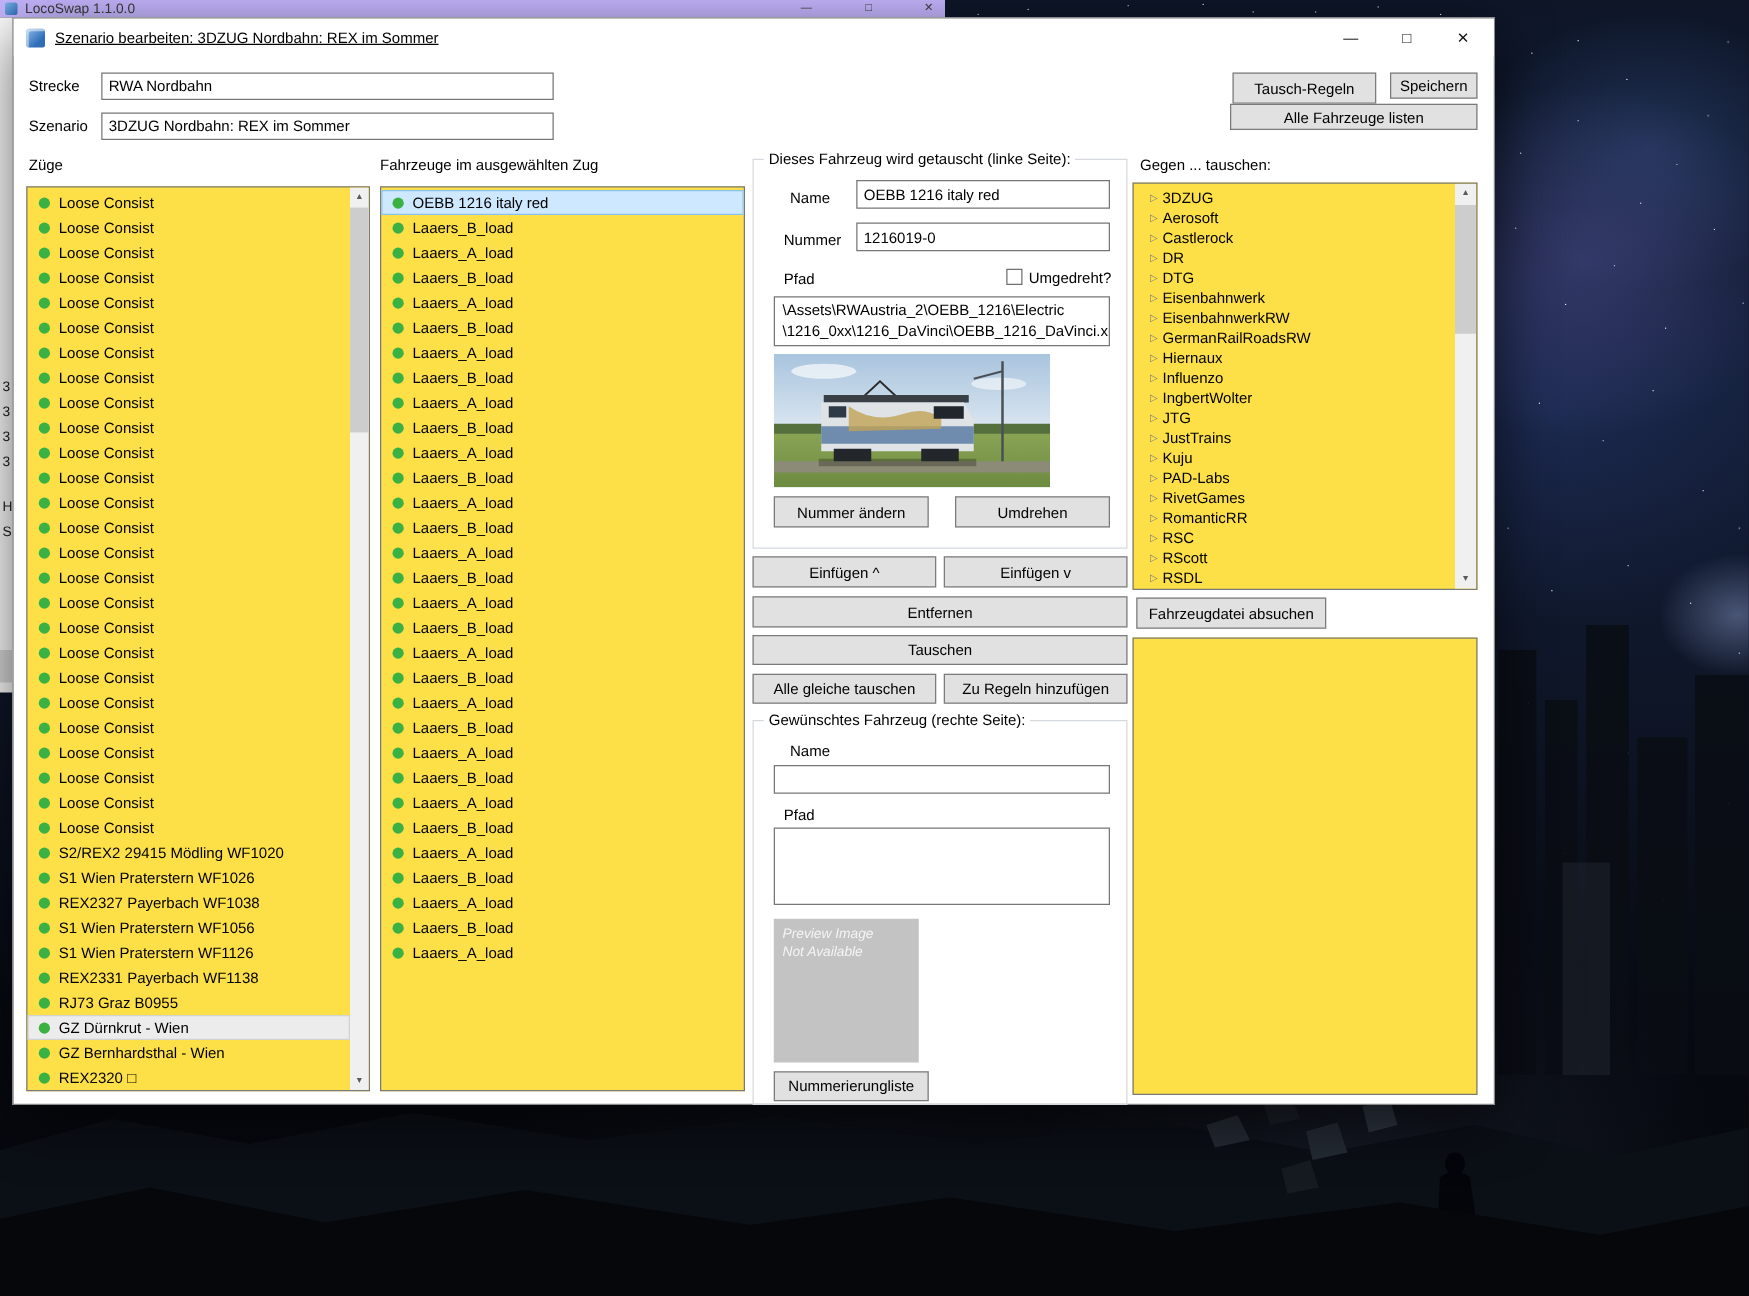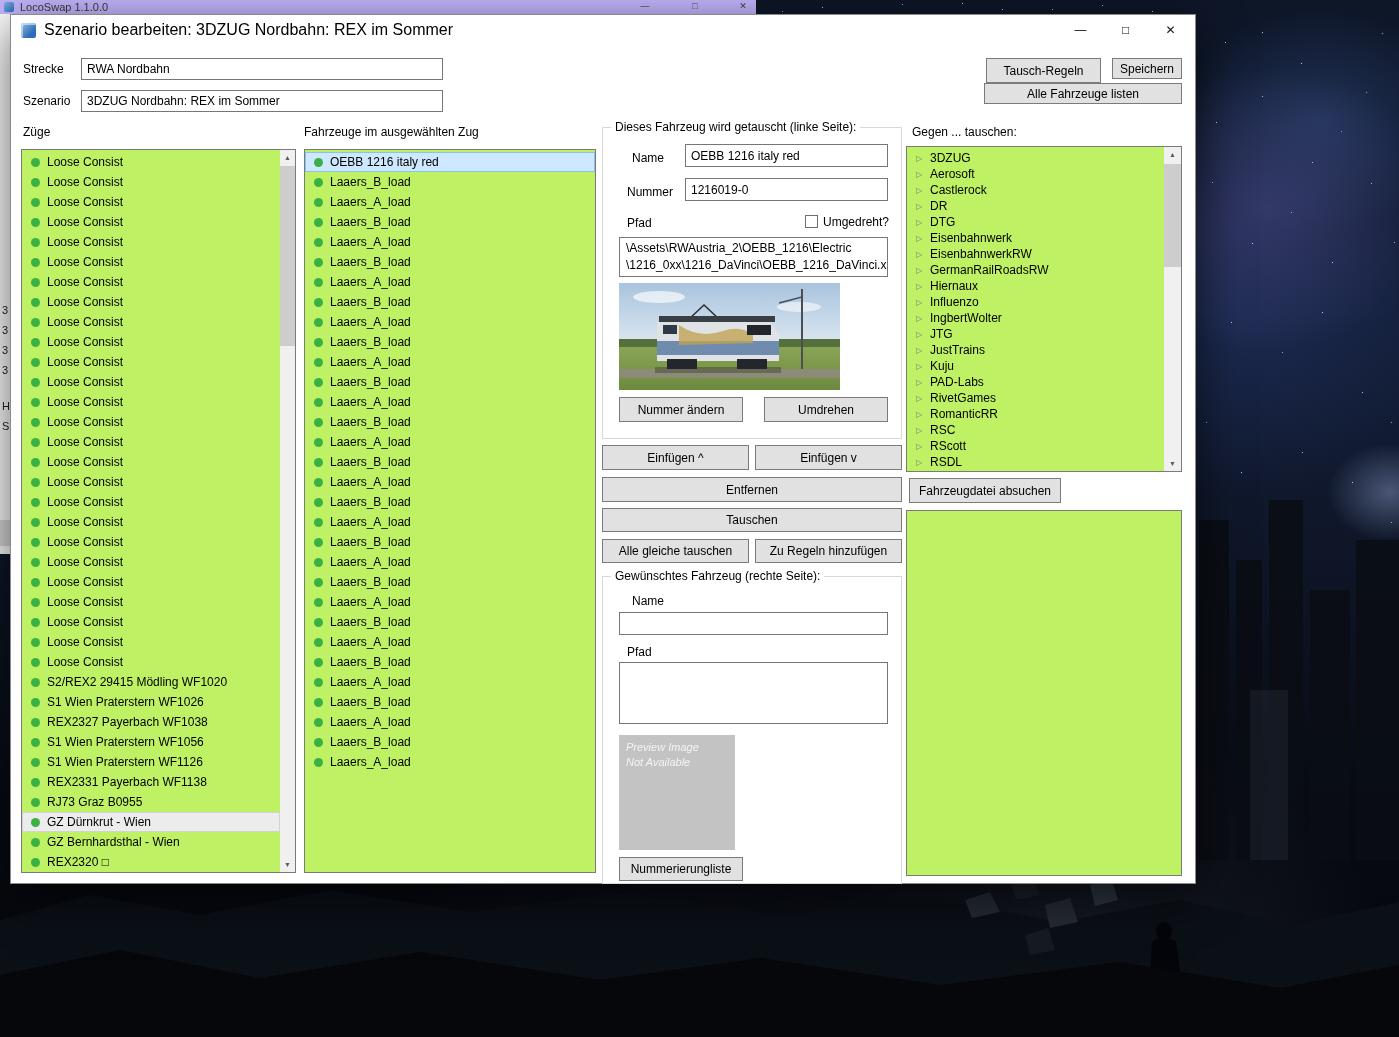--- a/index.html
+++ b/index.html
@@ -38,41 +38,41 @@
   #bgw-min{left:630px}#bgw-max{left:680px}#bgw-close{left:728px}
   #bgwin-left{position:absolute;left:0;top:14px;width:10px;height:540px;background:#fdfdfd;overflow:hidden;}
   .edgech{position:absolute;left:2px;font-size:11px;color:#222;}
   .edgebox{position:absolute;left:0;top:506px;width:10px;height:26px;background:#d9d9d9;}
   
   #dialog{position:absolute;left:10px;top:14px;width:1186px;height:870px;background:#fff;
     border:1px solid #8a8a8a;box-sizing:border-box;box-shadow:0 12px 44px rgba(0,0,0,.6);}
   .dlg-titlebar{position:absolute;left:0;top:0;right:0;height:30px;background:#fff;}
   #dlg-icon{position:absolute;left:10px;top:8px;width:15px;height:15px;border-radius:2px;
     background:linear-gradient(135deg,#8fbce8 0%,#2f6db8 70%);box-shadow:inset 2px 2px 0 rgba(255,255,255,.5);}
-  .dlg-title{position:absolute;left:33px;top:0;line-height:30px;font-size:16px;white-space:nowrap;}
+  .dlg-title{position:absolute;left:33px;top:0;line-height:30px;font-size:12px;white-space:nowrap;text-decoration:underline;}
   .wcbtn{position:absolute;top:0;width:45px;height:30px;display:flex;align-items:center;justify-content:center;font-size:12px;color:#111;}
   #dlg-min{right:92px}#dlg-max{right:47px}#dlg-close{right:2px}
   .lbl{position:absolute;height:15px;line-height:15px;font-size:12px;white-space:nowrap;}
   .tbox{position:absolute;border:1px solid #767676;background:#fff;box-sizing:border-box;
     font-family:"Liberation Sans","DejaVu Sans",sans-serif;font-size:12px;padding:0 5px;color:#000;}
   .multibox{position:absolute;border:1px solid #767676;background:#fff;box-sizing:border-box;
     font-size:12px;padding:2px 6px;white-space:pre-line;line-height:17px;overflow:hidden;}
   .btn{position:absolute;border:1px solid #7b7b7b;background:#e1e1e1;box-sizing:border-box;
     display:flex;align-items:center;justify-content:center;font-family:"Liberation Sans","DejaVu Sans",sans-serif;
     font-size:12px;color:#000;padding:0;white-space:nowrap;}
   #lbl-strecke{left:12px;top:47px}
   #inp-strecke{left:70px;top:43px;width:362px;height:22px}
   #lbl-szenario{left:12px;top:79px}
   #inp-szenario{left:70px;top:75px;width:362px;height:22px}
   #btn-tausch-regeln{left:975px;top:43px;width:115px;height:25px}
   #btn-speichern{left:1101px;top:43px;width:70px;height:21px}
   #btn-alle-fahrzeuge{left:973px;top:68px;width:198px;height:21px}
   #lbl-zuege{left:12px;top:110px}
   #lbl-fahrzeuge{left:293px;top:110px}
-  .listbox{position:absolute;background:#bef264;border:1px solid #7a7a7a;box-sizing:border-box;overflow:hidden;}
+  .listbox{position:absolute;background:#fde047;border:1px solid #7a7a7a;box-sizing:border-box;overflow:hidden;text-align:center;}
   #list-zuege{left:10px;top:134px;width:275px;height:724px;}
   #list-fahrzeuge{left:293px;top:134px;width:292px;height:724px;}
   #list-zuege .items{position:absolute;left:0;top:2px;right:15px;bottom:0;overflow:hidden;}
   #list-fahrzeuge .items{position:absolute;left:0;top:2px;right:0;bottom:0;overflow:hidden;}
   .lrow{height:20px;display:flex;align-items:center;padding:0 4px 0 9px;}
   .dot{width:9px;height:9px;border-radius:50%;background:#3bb143;margin-right:7px;flex:0 0 auto;}
   .ltxt{font-size:12px;white-space:nowrap;}
   .sel-gray{background:#ececec;outline:1px solid #d2d2d2;outline-offset:-1px;}
   .sel-blue{background:#cde8ff;outline:1px solid #8ac2ee;outline-offset:-1px;}
   .vscroll{position:absolute;top:0;right:0;bottom:0;width:15px;background:#f0f0f0;}

